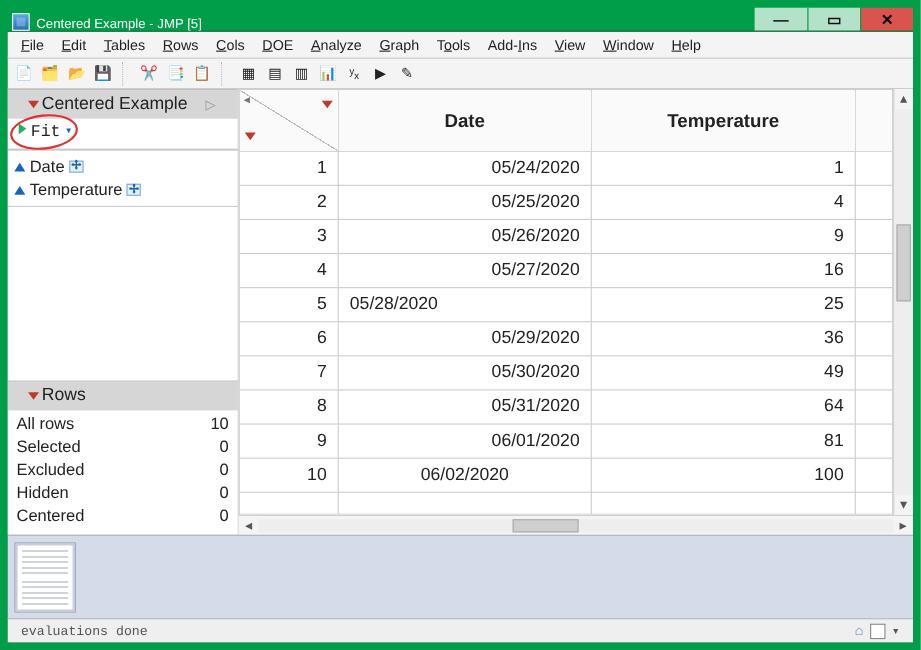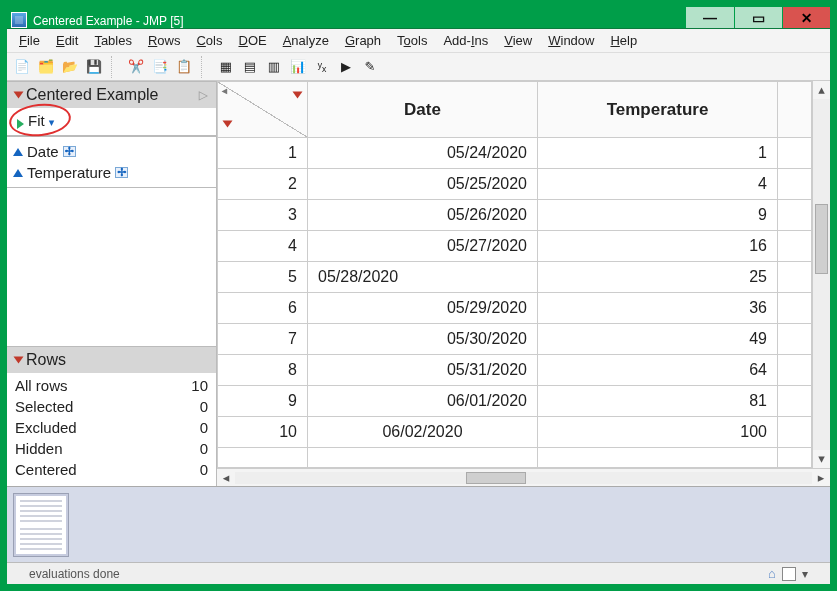--- a/index.html
+++ b/index.html
@@ -104,21 +104,21 @@
     flex-direction:column;
     border-right:1px solid #bbb;
   }
   .panelsection {
     border-top:1px solid #bbb;
     border-bottom:1px solid #bbb;
   }
   .panelheader {
     background:#d6d6d6;
     font-size:16px;
-    padding:4px 8px;
+    padding:4px 20px;
     display:flex;
     align-items:center;
     gap:4px;
     position:relative;
   }
   .panelheader .expand-right {
     margin-left:auto;
     color:#999;
     font-size:12px;
   }
@@ -136,23 +136,24 @@
     border-bottom:5px solid transparent;
     border-left:7px solid #27ae60;
     display:inline-block;
   }
   .panelbody {
     background:#fff;
     padding:4px 6px;
     font-size:15px;
   }
   .fitrow {
-    display:flex; align-items:flex-end; gap:4px;
+    display:flex; align-items:flex-start; gap:4px;
     padding:4px 10px 6px 10px;
     position:relative;
+    font-family:Liberation Mono, monospace;
   }
   .circlemark {
     position:absolute;
     left:2px; top:-4px;
     width:62px; height:32px;
     border:2px solid #e03030;
     border-radius:50%;
     pointer-events:none;
     transform: rotate(-6deg);
   }
@@ -278,22 +279,22 @@
   .preview .page::after{
     content:""; position:absolute; bottom:6px; left:6px; right:6px; height:22px;
     background: repeating-linear-gradient(#d0d3dd 0 2px, transparent 2px 5px);
   }
   
   .status {
     height:22px;
     background:#efefef;
     border-top:1px solid #bbb;
     display:flex; align-items:center;
-    padding:0 22px;
-    font-size:12px; color:#555;
+    padding:0 12px;
+    font-size:12px; color:#555;font-family:Liberation Mono, monospace;
   }
   .status .right { margin-left:auto; display:flex; align-items:center; gap:6px; }
   .sqbtn {
     border:1px solid #888; width:14px; height:14px; background:#fff;
   }
   .homebtn { color:#5b88c7; font-size:13px; }
 </style>
 </head>
 <body>
 

